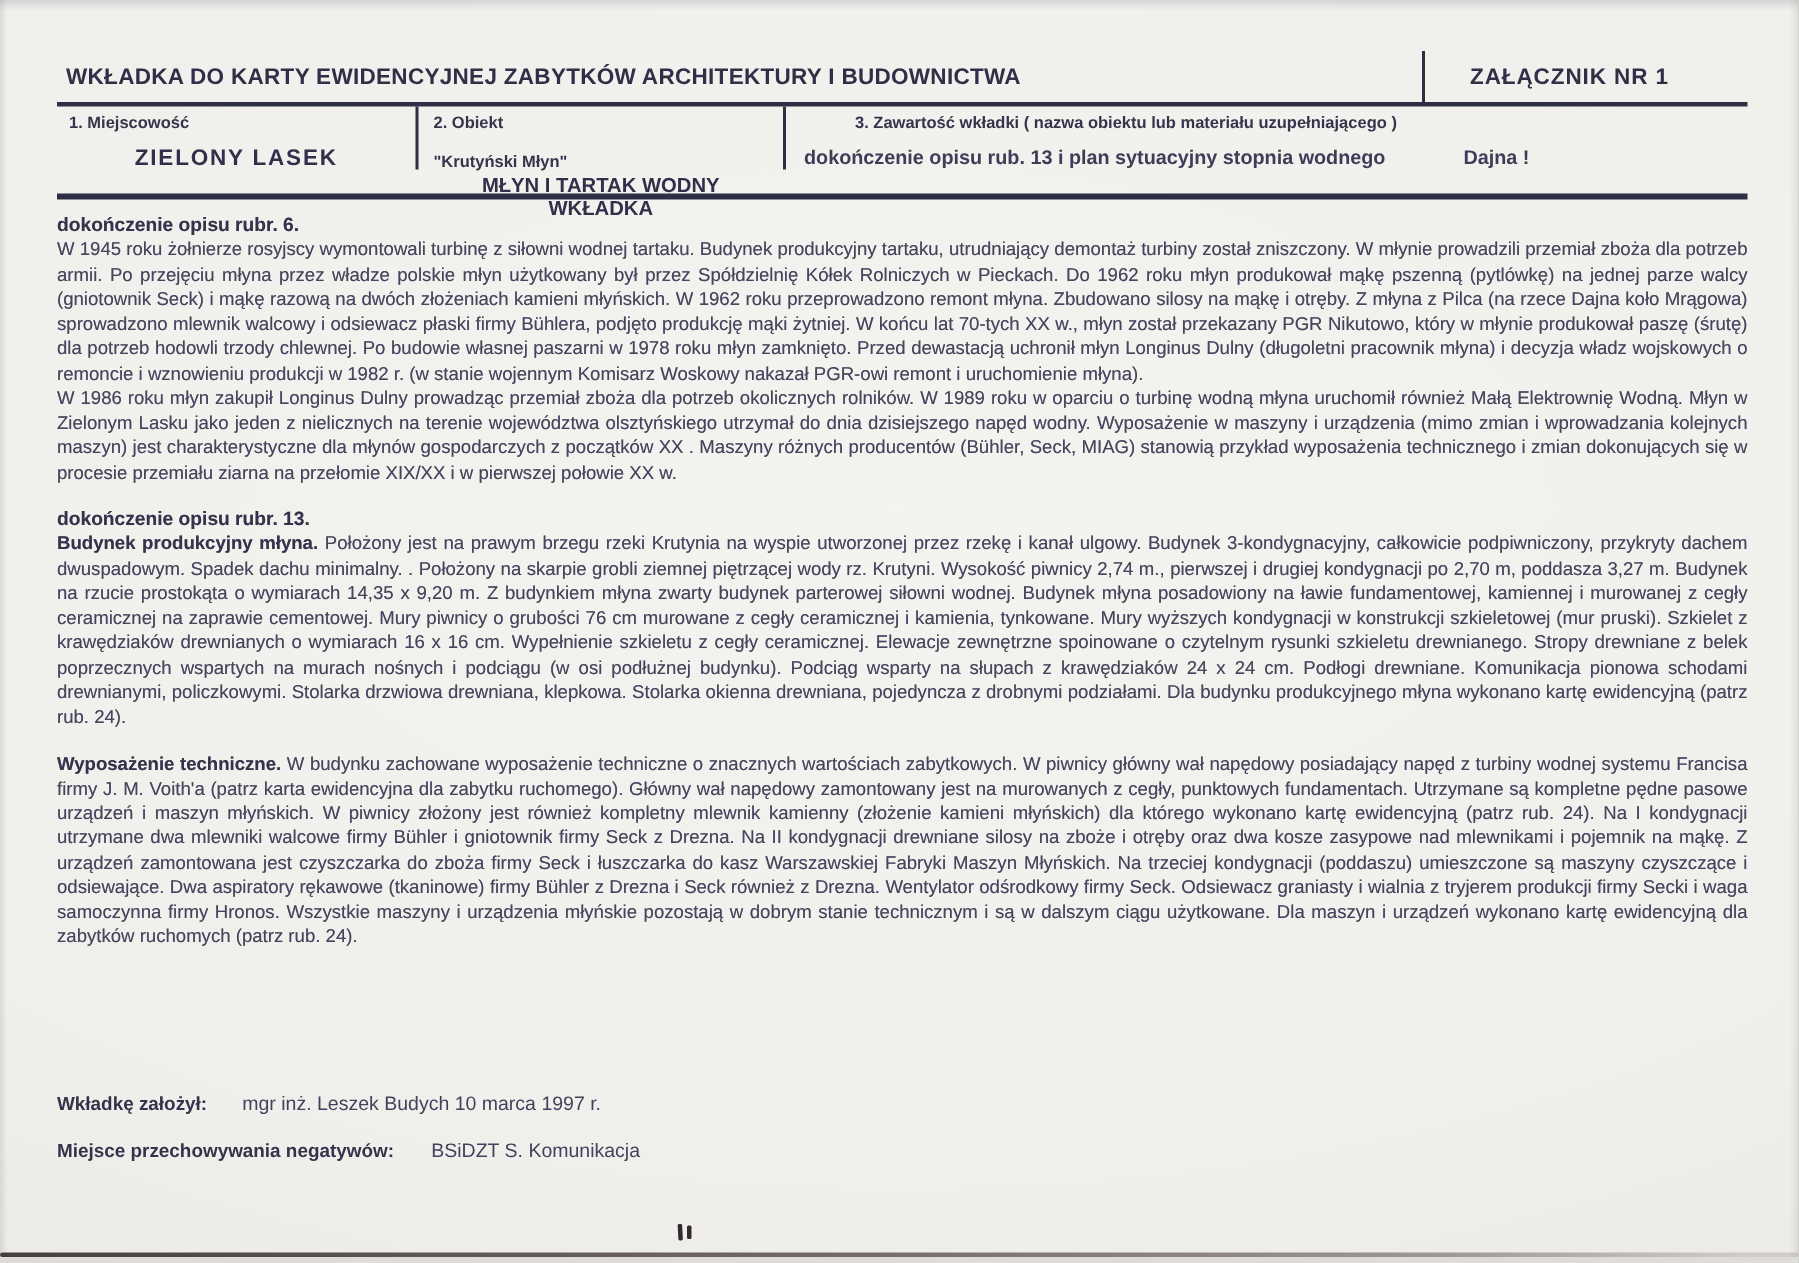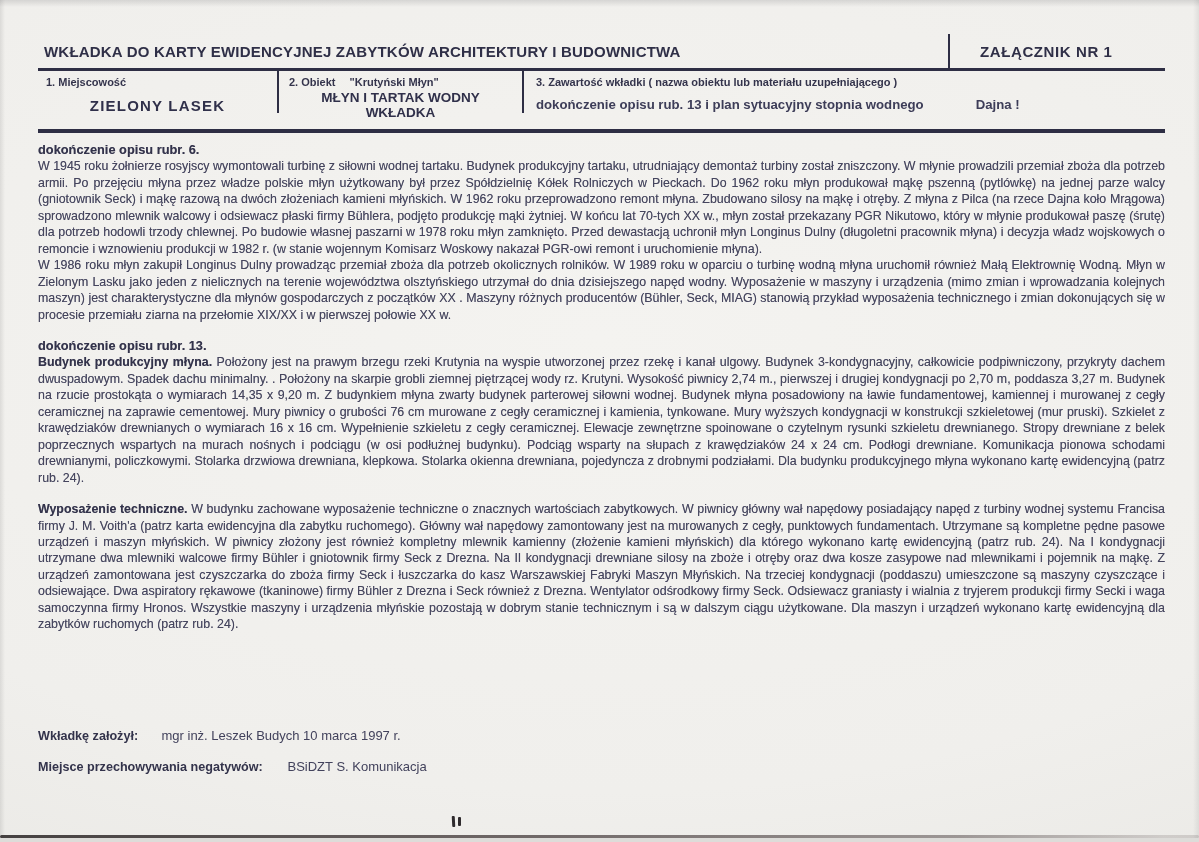--- a/index.html
+++ b/index.html
@@ -38,23 +38,23 @@
   .attachment{position:absolute;left:942px;top:7px;font-size:15px;font-weight:bold;color:#2f2f47;letter-spacing:.6px;}
 
   .fields-row{position:relative;height:58px;border-bottom:4px solid #2e2e44;}
   .cell{position:absolute;top:0;height:42px;}
   .cell1{left:0;width:239px;}
   .cell2{left:239px;width:243px;border-left:2px solid #2e2e44;border-right:2px solid #2e2e44;}
   .cell3{left:484px;width:643px;}
   .cell-label{font-size:11px;font-weight:bold;color:#34344c;padding:5px 0 0 8px;}
   .cell1 .big-val{font-size:15px;font-weight:bold;letter-spacing:1.2px;text-align:center;
     margin-top:9px;color:#30304a;}
-  .cell2 .cell-label{display:flex;gap:14px;padding-left:10px;}
+  .cell2 .cell-label{display:flex;gap:14px;padding-left:10px;flex-direction:column;}
   .cell2 .big-val{font-size:13.5px;font-weight:bold;text-align:center;margin-top:2px;line-height:15px;color:#30304a;}
-  .cell3 .cell-label{padding-left:14px;}
+  .cell3 .cell-label{padding-left:14px;margin-left:34px;}
   .cell3-value{display:flex;align-items:flex-start;padding:9px 0 0 14px;font-size:13.2px;color:#3d3d58;font-weight:bold;}
   .verte{margin-left:52px;font-size:13.2px;color:#3d3d58;}
 
   
   .body-text{position:absolute;left:38px;top:142px;width:1127px;font-size:12.4px;
     line-height:16.45px;text-align:justify;color:#45455e;
     text-shadow:0 0 .4px rgba(69,69,94,.55);}
   .sec-heading{font-weight:bold;color:#33334b;font-size:12.8px;margin:0;}
   .body-text p{margin:0;}
   .lead{font-weight:bold;color:#33334b;}

